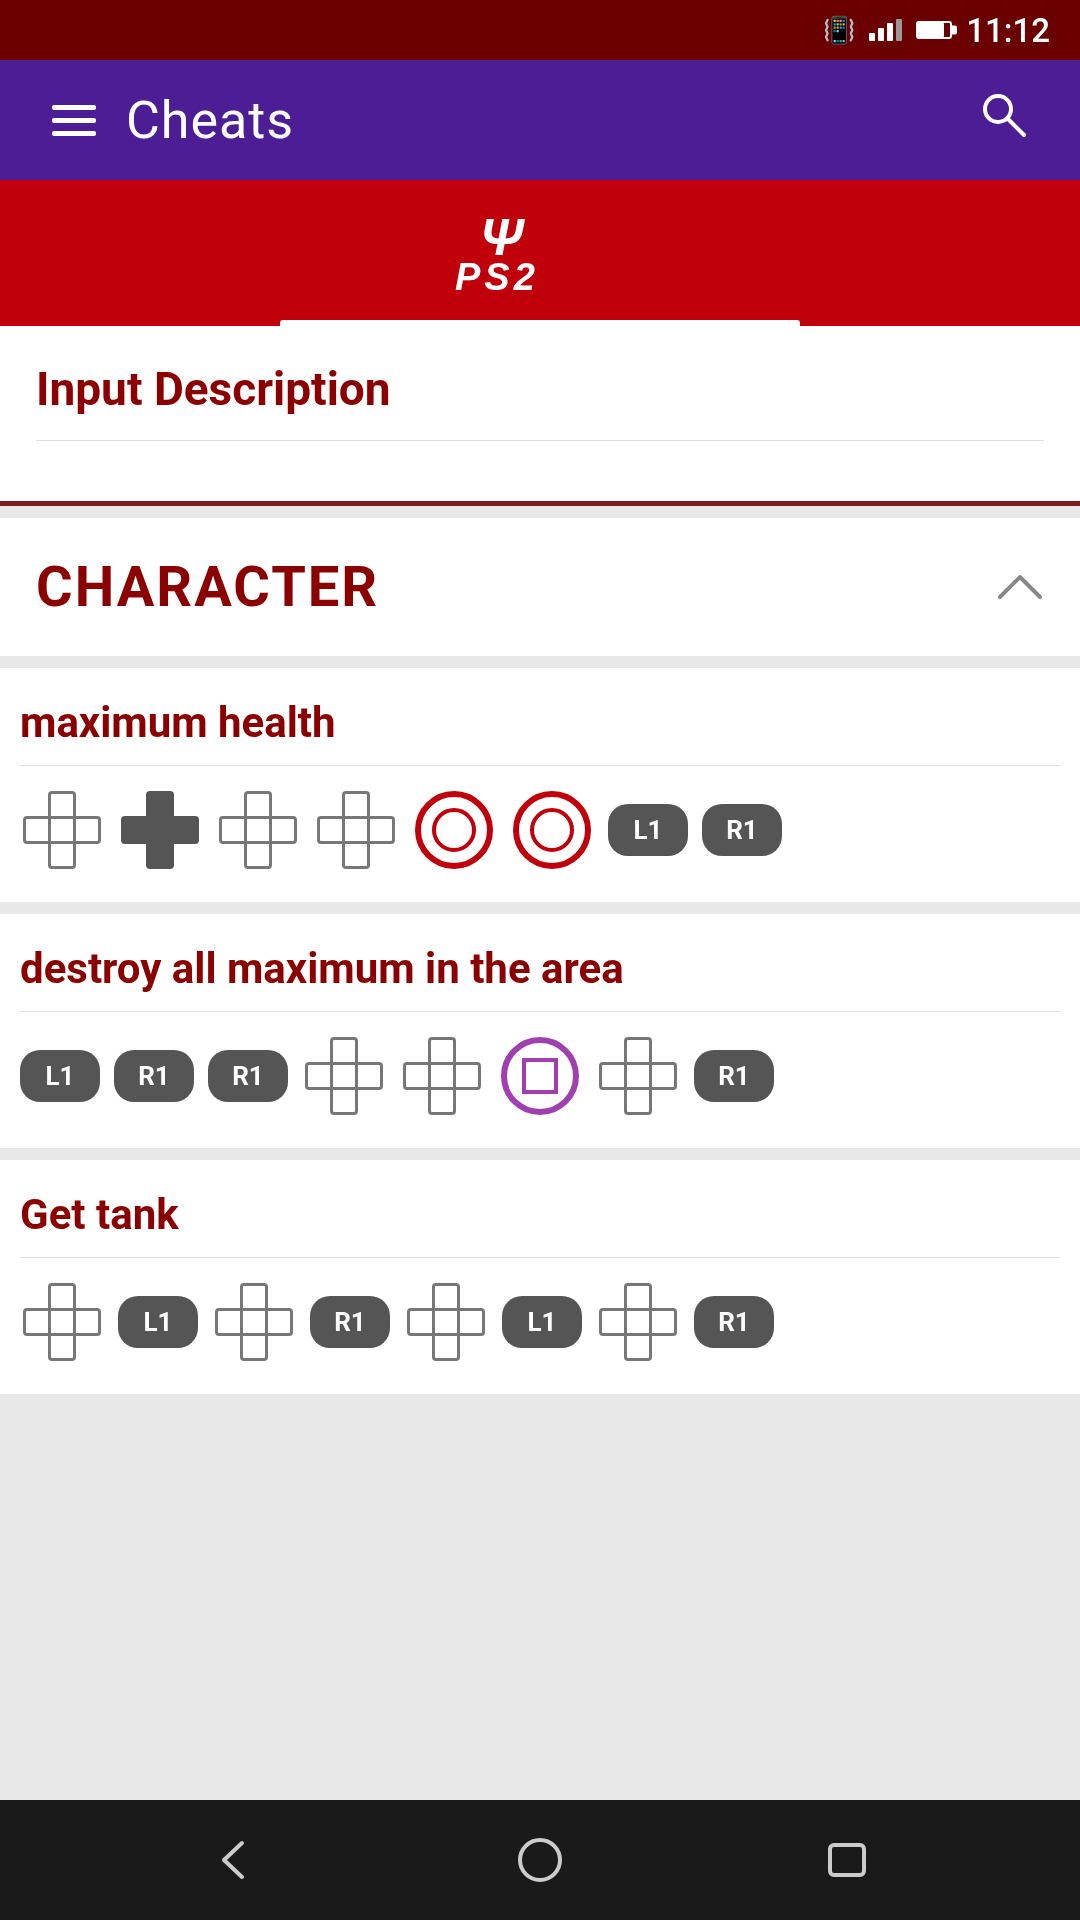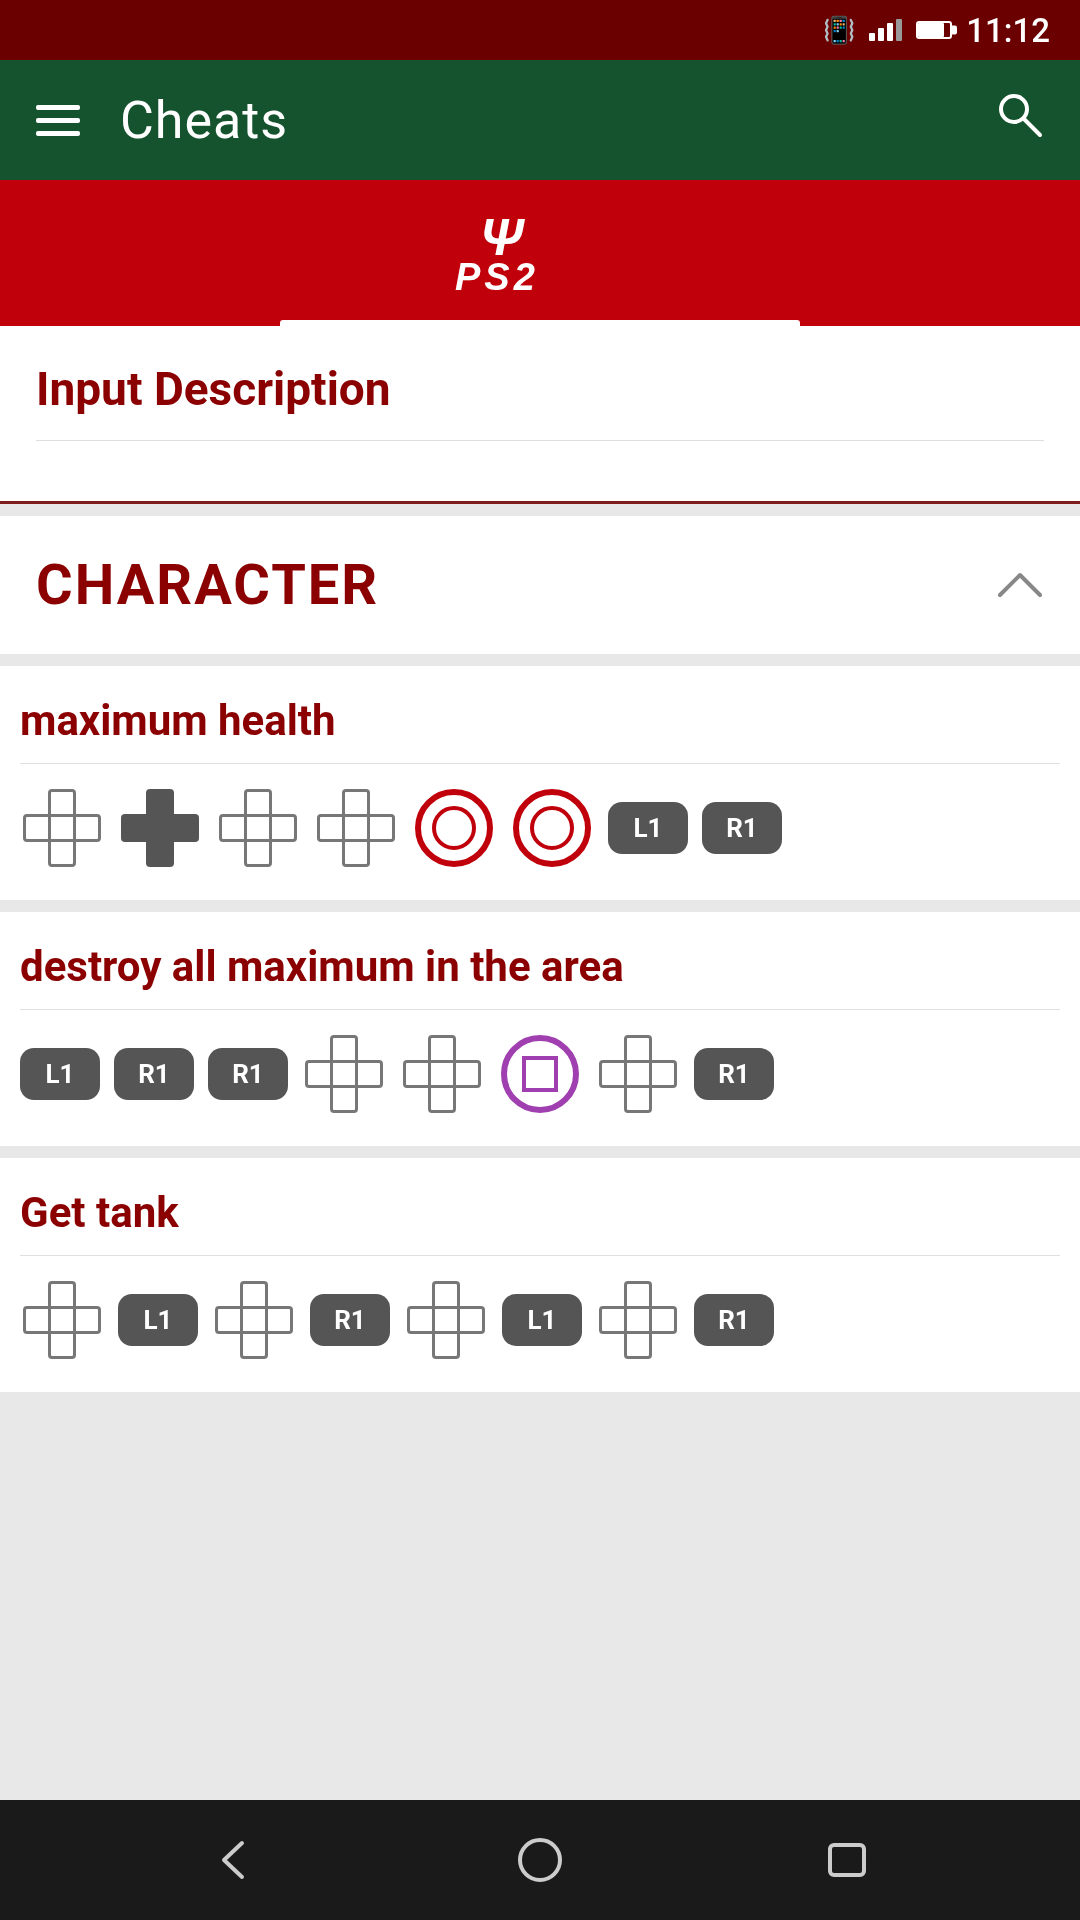--- a/index.html
+++ b/index.html
@@ -30,26 +30,26 @@
       gap: 14px;
     }
     .status-time {
       color: white;
       font-size: 33px;
       font-weight: 500;
     }
 
     
     .app-bar {
-      background: #14532d;
+      background: #4c1d95;
       height: 120px;
       display: flex;
       align-items: center;
-      padding: 0 36px;
-      gap: 40px;
+      padding: 0 52px;
+      gap: 30px;
     }
     .hamburger-icon {
       color: white;
       font-size: 42px;
       cursor: pointer;
       line-height: 1;
       display: flex;
       flex-direction: column;
       gap: 8px;
     }
@@ -100,21 +100,21 @@
       flex: 1;
       background: #e8e8e8;
       padding: 0;
     }
 
     
     .card {
       background: white;
       margin: 0 0 12px 0;
       padding: 36px 36px 36px 36px;
-      border-bottom: 3px solid #7f1d1d;
+      border-bottom: 5px solid #7f1d1d;
     }
     .card:first-child {
       margin-top: 0;
     }
 
     
     .section-title-red {
       color: #8b0000;
       font-size: 46px;
       font-weight: bold;
@@ -238,21 +238,21 @@
     }
 
     
     .shoulder-btn {
       height: 52px;
       padding: 0 16px;
       background: #555;
       color: white;
       font-size: 26px;
       font-weight: bold;
-      border-radius: 14px;
+      border-radius: 20px;
       display: flex;
       align-items: center;
       justify-content: center;
       min-width: 80px;
     }
 
     
     .square-btn {
       width: 78px;
       height: 78px;

